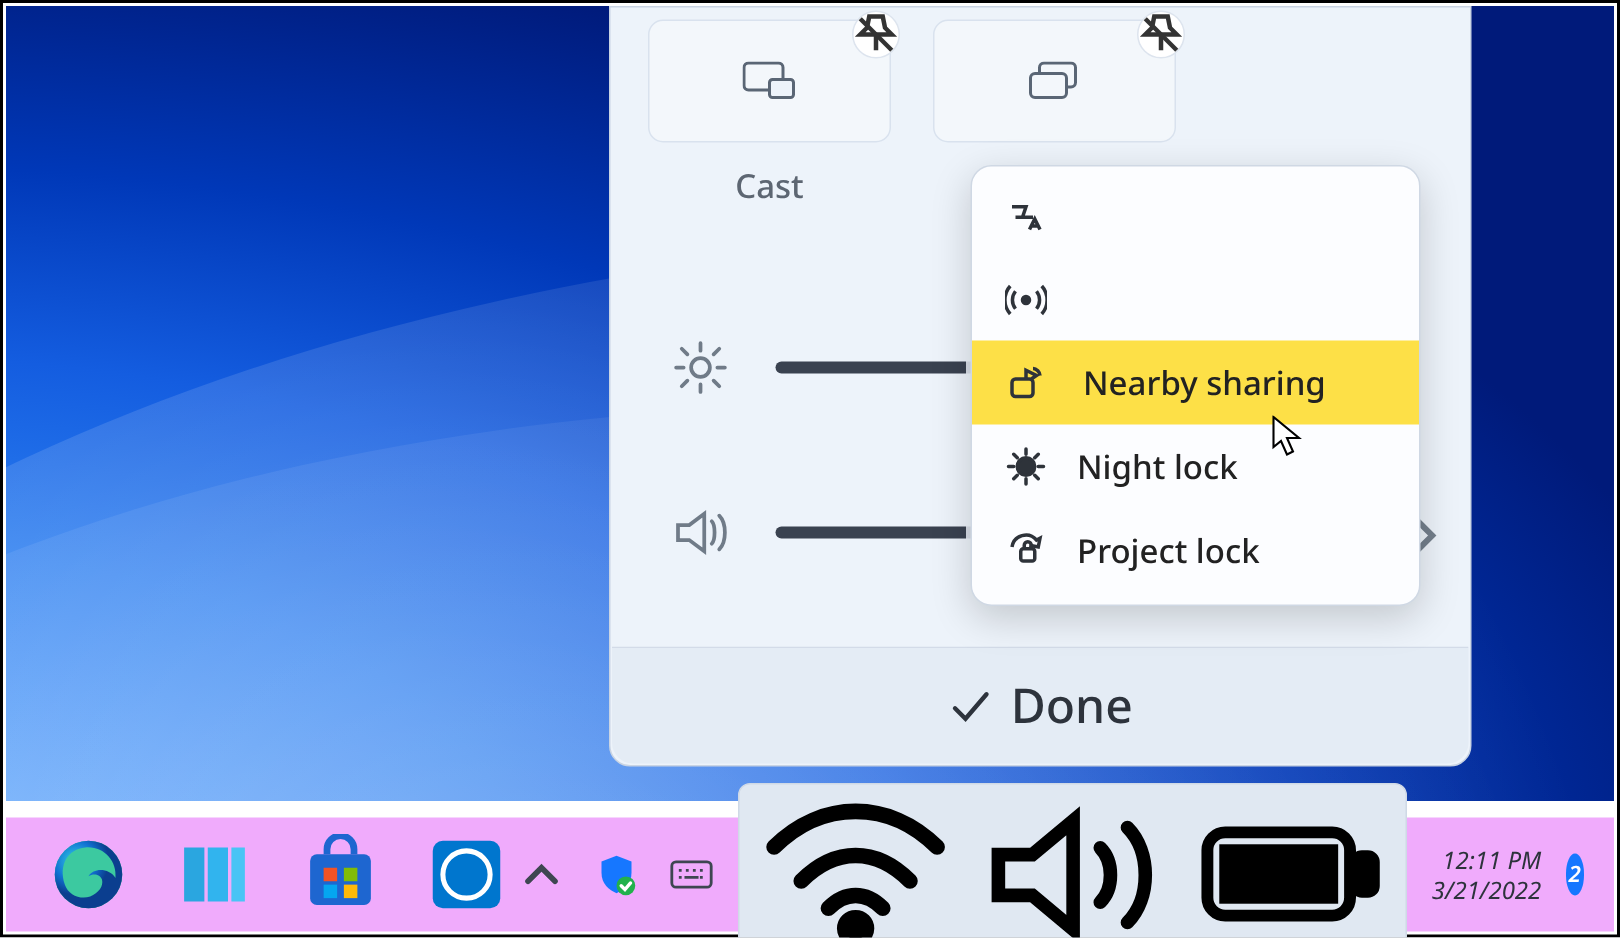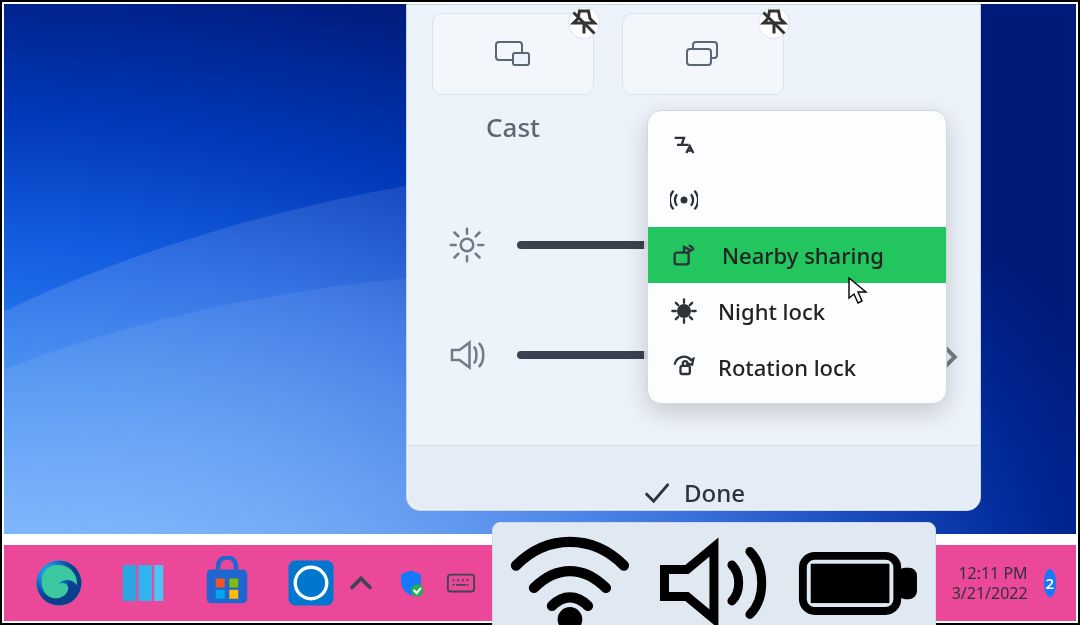--- a/index.html
+++ b/index.html
@@ -55,21 +55,21 @@
   .pin-badge {
     position:absolute; top:-6px; right:-6px;
     width:32px; height:32px; border-radius:50%;
     background:#fff; border:1px solid #dde4ee;
     display:flex; align-items:center; justify-content:center;
   }
   .tile-wrap { position:relative; }
 
   .tile-label {
     position:absolute; top:104px; width:162px;
-    text-align:center; font-size:26px; color:#5d6672; font-weight:500;
+    text-align:center; font-size:22px; color:#5d6672; font-weight:500;
   }
   .tile-label.a { left:25px; }
   .tile-label.b { left:215px; }
 
   
   .slider-row { position:absolute; left:40px; right:40px; height:44px; display:flex; align-items:center; gap:30px; }
   .slider-row.brightness { top:218px; }
   .slider-row.volume    { top:328px; }
   .slider-icon { width:40px; height:40px; color:#707b88; display:flex; align-items:center; justify-content:center; }
   .slider-track {
@@ -77,57 +77,57 @@
     background:linear-gradient(to right,#3a4250 0 30%,#d7dde6 30% 100%);
   }
 
   .chev-right {
     position:absolute; right:14px; top:336px;
     width:32px; height:32px; color:#747f8c;
     display:flex; align-items:center; justify-content:center;
   }
 
   .panel-footer {
-    position:absolute; left:1px; right:1px; bottom:1px; height:64px;
+    position:absolute; left:1px; right:1px; bottom:1px; height:78px;
     background:#e4ecf5; border-top:1px solid #d3dbe8;
     border-radius:0 0 14px 14px;
-    display:flex; align-items:flex-end; justify-content:center; gap:60px;
-    font-size:24px; color:#2d333c; font-weight:500;
+    display:flex; align-items:center; justify-content:center; gap:60px;
+    font-size:32px; color:#2d333c; font-weight:500;
   }
   .footer-btn { display:flex; align-items:center; gap:14px; }
   .footer-btn .ico { width:28px; height:28px; color:#2d333c; }
 
   
   .add-menu {
     position:absolute; top:108px; left:645px;
     width:300px;
     background:#fcfdff;
     border:1px solid #cfd8e4;
     border-radius:14px;
     padding:8px 0;
     box-shadow:0 8px 26px rgba(0,0,0,.18);
   }
   .menu-item {
     display:flex; align-items:center; gap:20px;
     padding:13px 22px;
     font-size:22px; font-weight:500; color:#222;
   }
-  .menu-item.hover { background:#22c55e;gap:24px; }
+  .menu-item.hover { background:#fde047;gap:24px; }
   .menu-item .mi { width:28px; height:28px; color:#2e333a; flex:none; display:flex; align-items:center; justify-content:center; }
 
   .cursor {
     position:absolute; top:275px; left:846px; width:20px; height:28px;
     pointer-events:none;
   }
 
   
   .taskbar {
     position:absolute; left:2px; right:2px; bottom:2px; height:76px;
-    background:#ec4899;
-    display:flex; align-items:center;
+    background:#f0abfc;
+    display:flex; align-items:center;font-style:italic;
   }
   .tb-left { display:flex; align-items:center; gap:30px; padding-left:28px; }
   .tb-btn { width:54px; height:54px; border-radius:8px; display:flex; align-items:center; justify-content:center; }
   .tb-right { margin-left:auto; display:flex; align-items:center; gap:8px; padding-right:20px; }
   .tray { display:flex; align-items:center; gap:20px; padding:0 8px; }
   .tray .ic { width:30px; height:30px; color:#3e4651; display:flex; align-items:center; justify-content:center; }
 
   .net-area {
     display:flex; align-items:center; gap:18px;
     padding:6px 14px; border-radius:8px;
@@ -271,21 +271,21 @@
       <span>Night lock</span>
     </div>
     <div class="menu-item">
       <span class="mi">
         <svg viewBox="0 0 24 24" fill="none" stroke="currentColor" stroke-width="2">
             <path d="M4 10a8 8 0 0114-4l2-1-1 5-5-1"></path>
             <rect x="9" y="11" width="8" height="7" rx="1.5"></rect>
             <path d="M11 11V9a2 2 0 014 0v2"></path>
           </svg>
       </span>
-      <span>Rotation lock</span>
+      <span>Project lock</span>
     </div>
   </div>
 
   <div class="cursor">
     <svg viewBox="0 0 20 28">
         <path d="M1 1l0 20 5-4 4 9 4-2-4-9 8 0z" fill="#fff" stroke="#000" stroke-width="1.4"></path>
       </svg>
   </div>
 
   <div class="taskbar">

